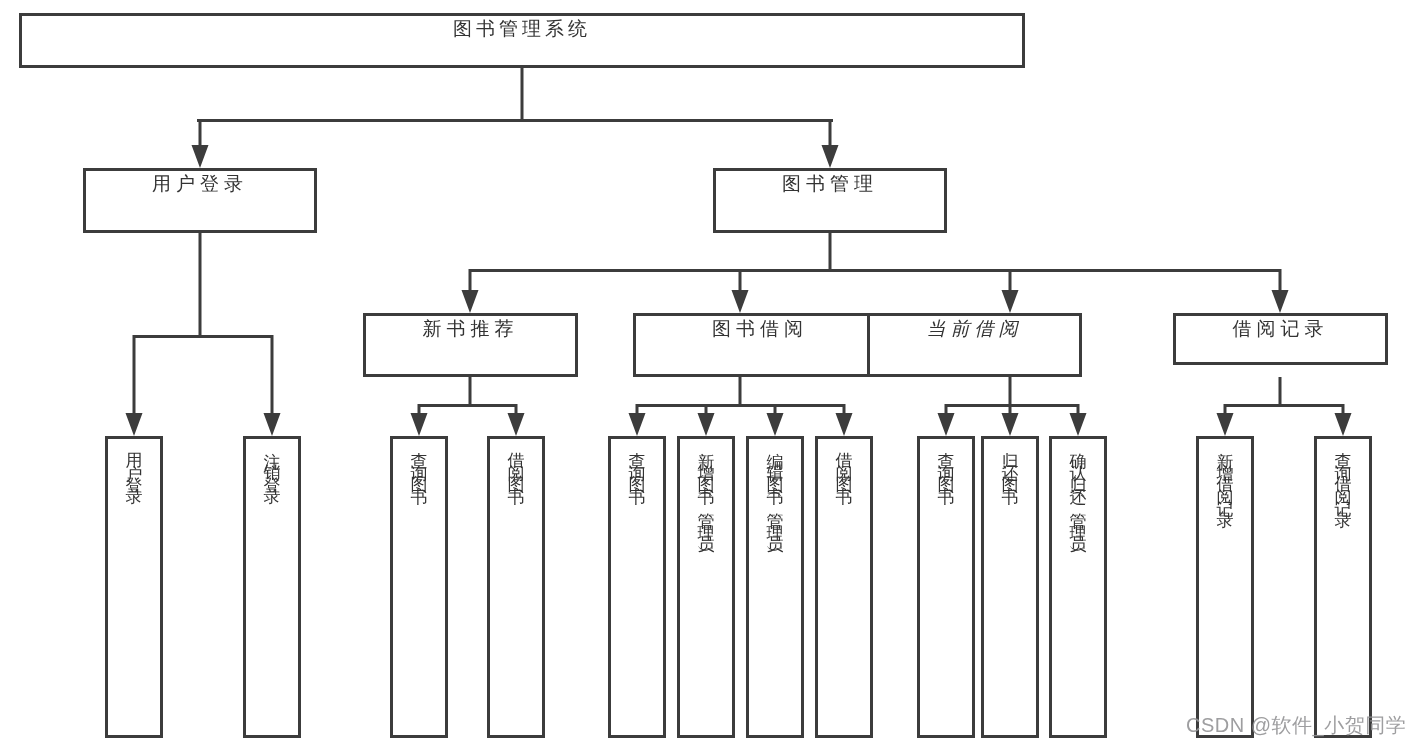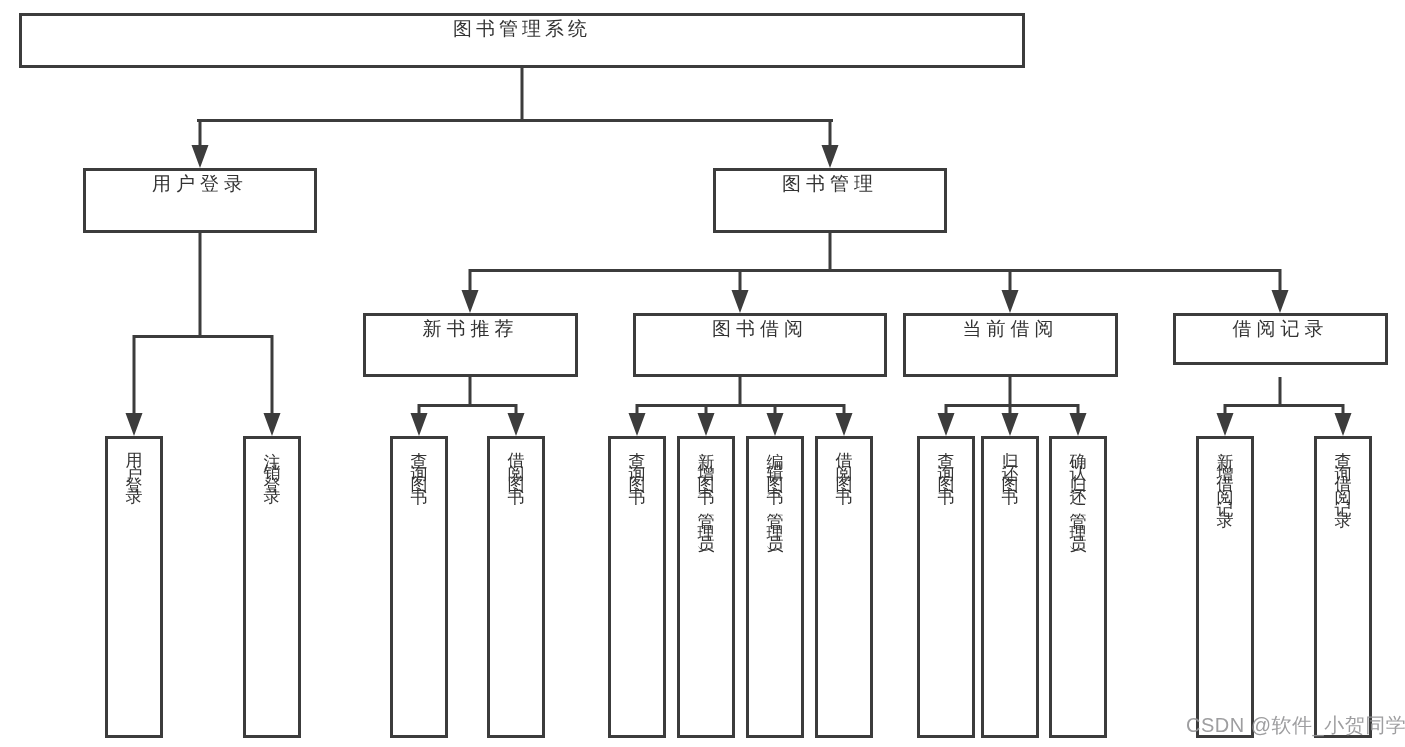--- a/index.html
+++ b/index.html
@@ -87,21 +87,21 @@
   <div class="box hbox" style="left:713px; top:168px; width:234px; height:65px;font-family:Liberation Serif, serif;">
     <span class="label">图书管理</span>
   </div>
 
   <div class="box hbox" style="left:363px; top:313px; width:215px; height:64px;">
     <span class="label">新书推荐</span>
   </div>
   <div class="box hbox" style="left:633px; top:313px; width:254px; height:64px;">
     <span class="label">图书借阅</span>
   </div>
-  <div class="box hbox" style="left:903px; top:313px; width:215px; height:64px;">
+  <div class="box hbox" style="left:867px; top:313px; width:215px; height:64px;font-style:italic;">
     <span class="label">当前借阅</span>
   </div>
   <div class="box hbox" style="left:1173px; top:313px; width:215px; height:52px;">
     <span class="label">借阅记录</span>
   </div>
 
   <div class="box vbox" style="left:105px; top:436px; width:58px; height:302px;">
     <span class="label">用户登录</span>
   </div>
   <div class="box vbox" style="left:243px; top:436px; width:58px; height:302px;">

